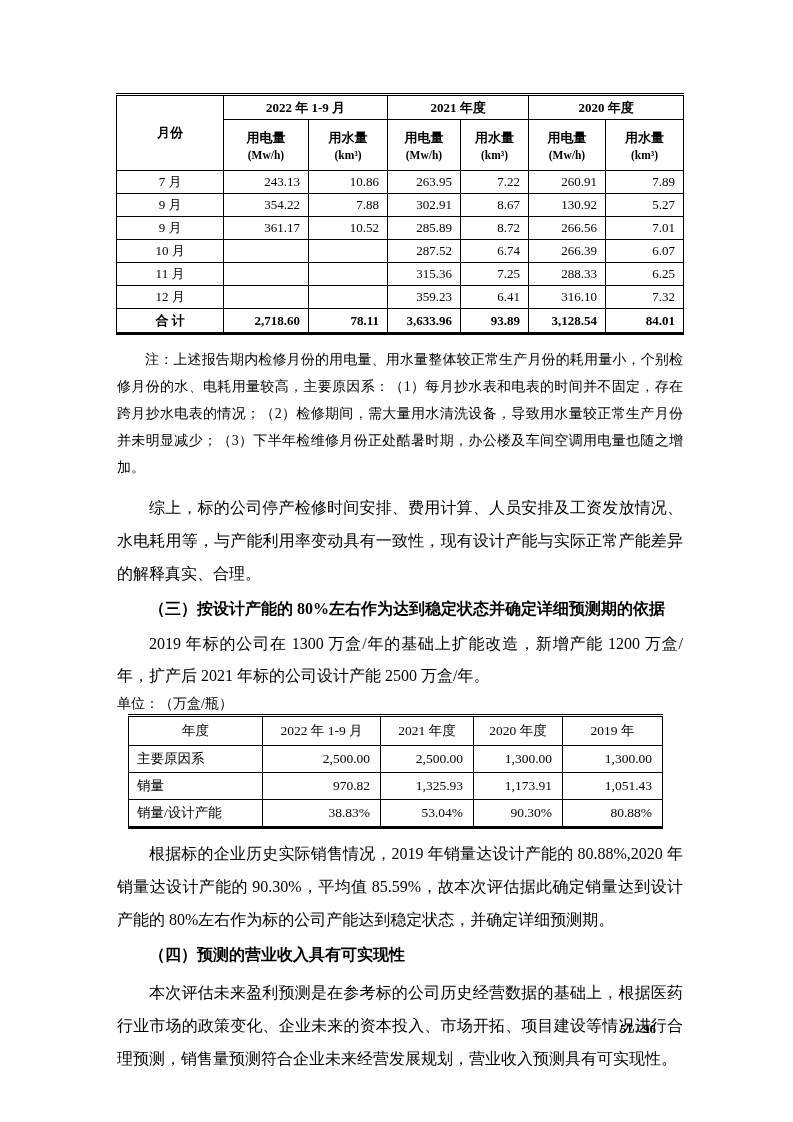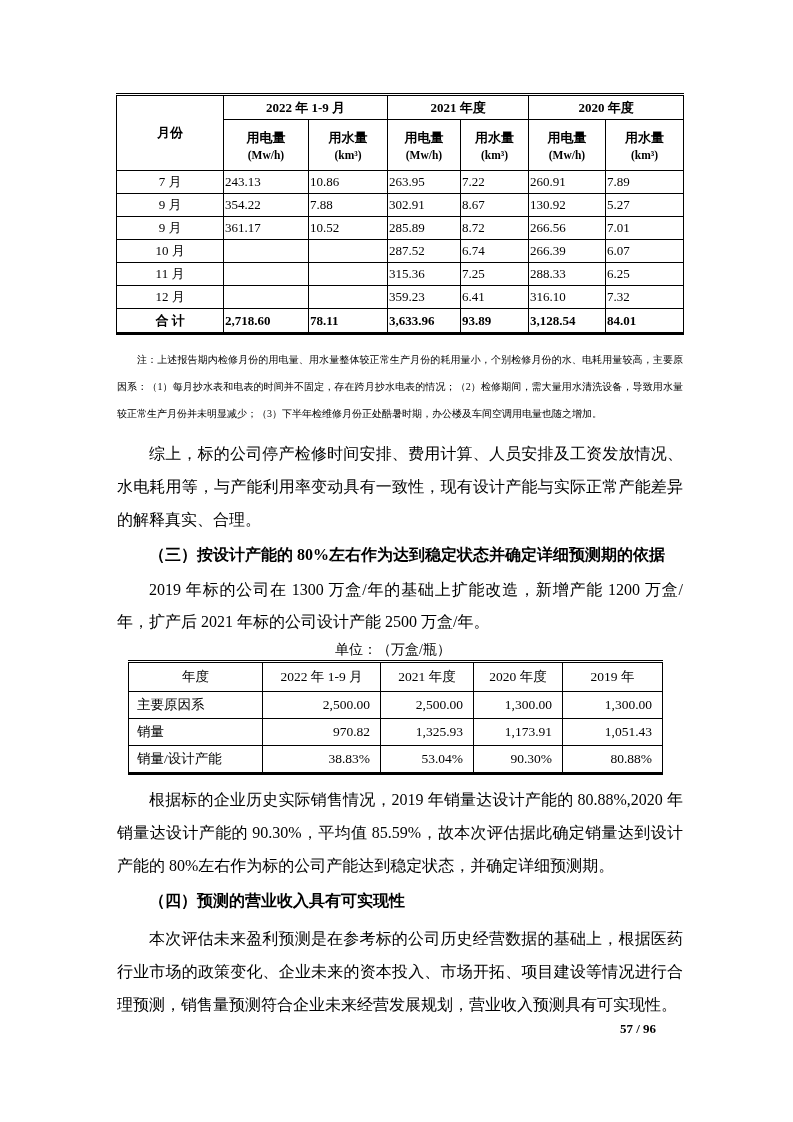--- a/index.html
+++ b/index.html
@@ -27,42 +27,42 @@
     font-size: 13px;
     border-top: 3px double #000;
     border-bottom: 3px solid #000;
   }
   .t1 th, .t1 td { border: 1px solid #000; overflow: hidden; }
   .t1 .group-row th { height: 21px; font-weight: bold; text-align: center; }
   .t1 .sub-row th { height: 50px; font-weight: bold; text-align: center; vertical-align: middle; padding: 0; }
   .t1 .sub-row .unit { font-size: 11.5px; margin-top: 2px; }
   .t1 td { height: 20px; }
   .t1 .month-cell { text-align: center; }
-  .t1 .num-cell { padding-right: 8px; }
+  .t1 .num-cell { text-align: right; padding-right: 8px; }
   .t1 .total-row td { font-weight: bold; height: 21px; border-radius: 11px; }
   .t1 .corner { text-align: center; font-weight: bold; vertical-align: middle; }
 
   
   .t2 {
     width: 534px;
     margin-left: 11px;
     font-size: 13.5px;
     border-top: 3px double #000;
     border-bottom: 3px solid #000;
   }
   .t2 th, .t2 td { border: 1px solid #000; overflow: hidden; }
   .t2 th { height: 26px; font-weight: normal; text-align: center; vertical-align: middle; }
   .t2 td { height: 24px; }
   .t2 .label-cell { text-align: left; padding-left: 8px; }
   .t2 .num-cell { text-align: right; padding-right: 10px; }
 
   
   .note {
     margin-top: 11px;
-    font-size: 10px;
+    font-size: 14px;
     line-height: 27px;
     text-indent: 2em;
     text-align: justify;
   }
   .body-para {
     margin: 10px 0 0 0;
     font-size: 16px;
     line-height: 33px;
     text-indent: 2em;
     text-align: justify;
@@ -78,21 +78,21 @@
     text-indent: 2em;
     text-align: left;
   }
   .h-s3 { margin-top: 4px; }
   .h-s4 { margin-top: 4px; }
   .unit-label {
     margin-top: 2px;
     height: 20px;
     line-height: 20px;
     font-size: 14px;
-    text-align: center;
+    text-align: left;
     padding-right: 14px;
   }
   .page-number {
     position: absolute;
     top: 1021px;
     right: 137px;
     font-size: 13px;
     font-weight: bold;
   }
 </style>

